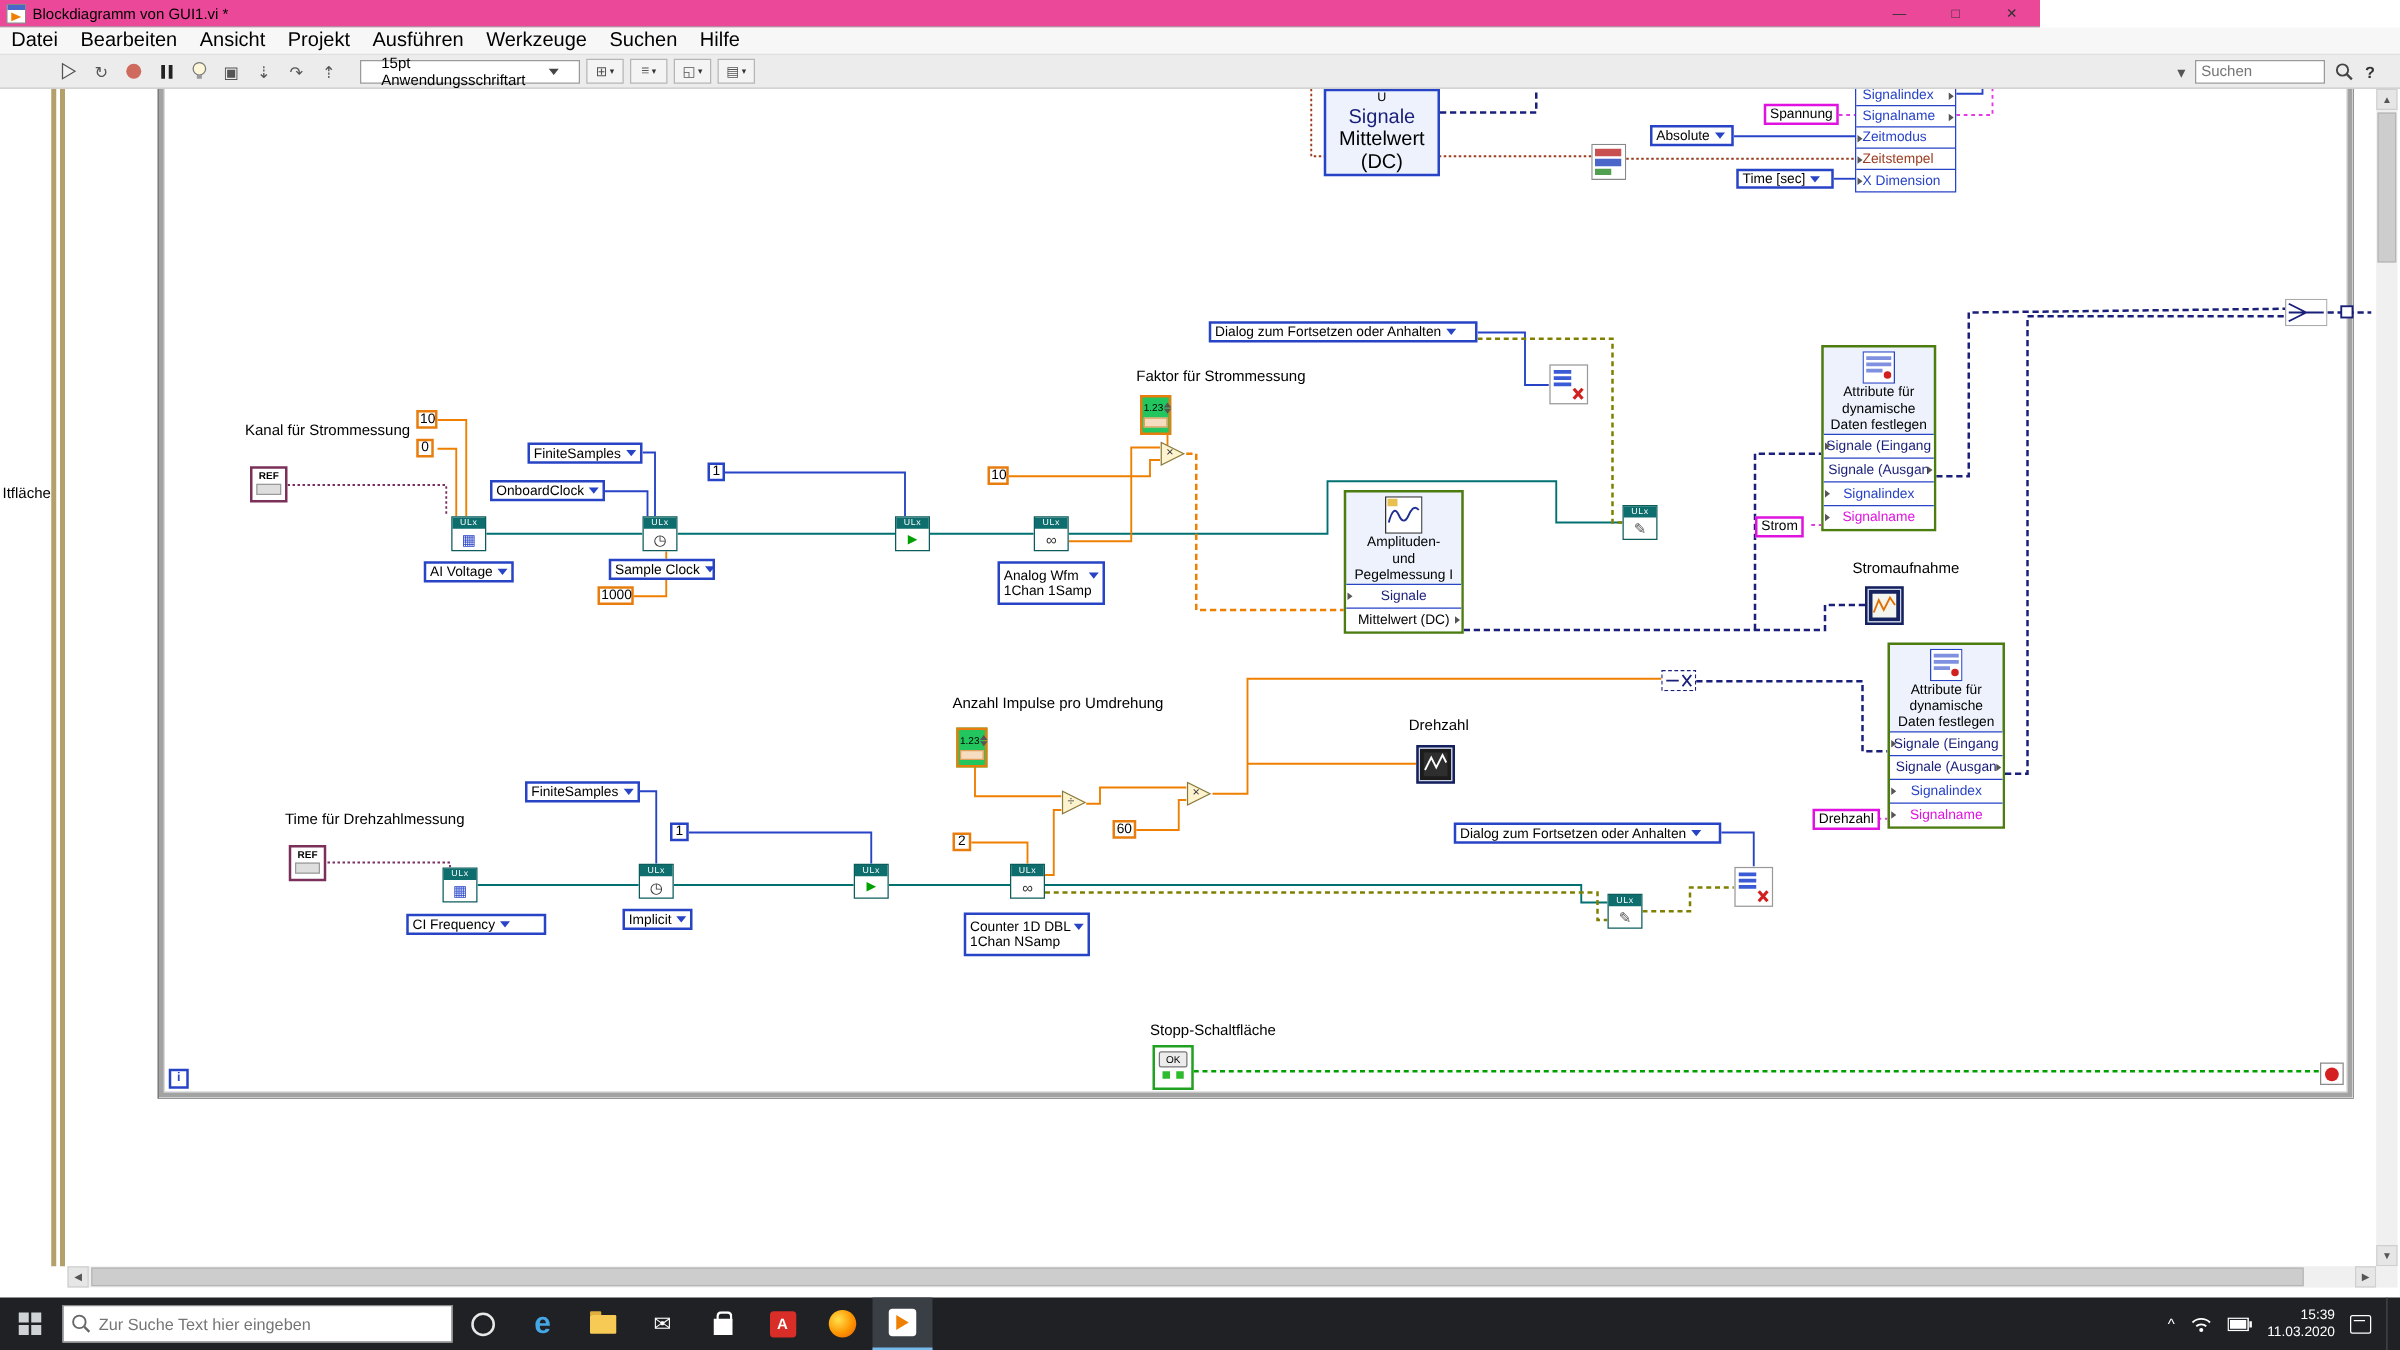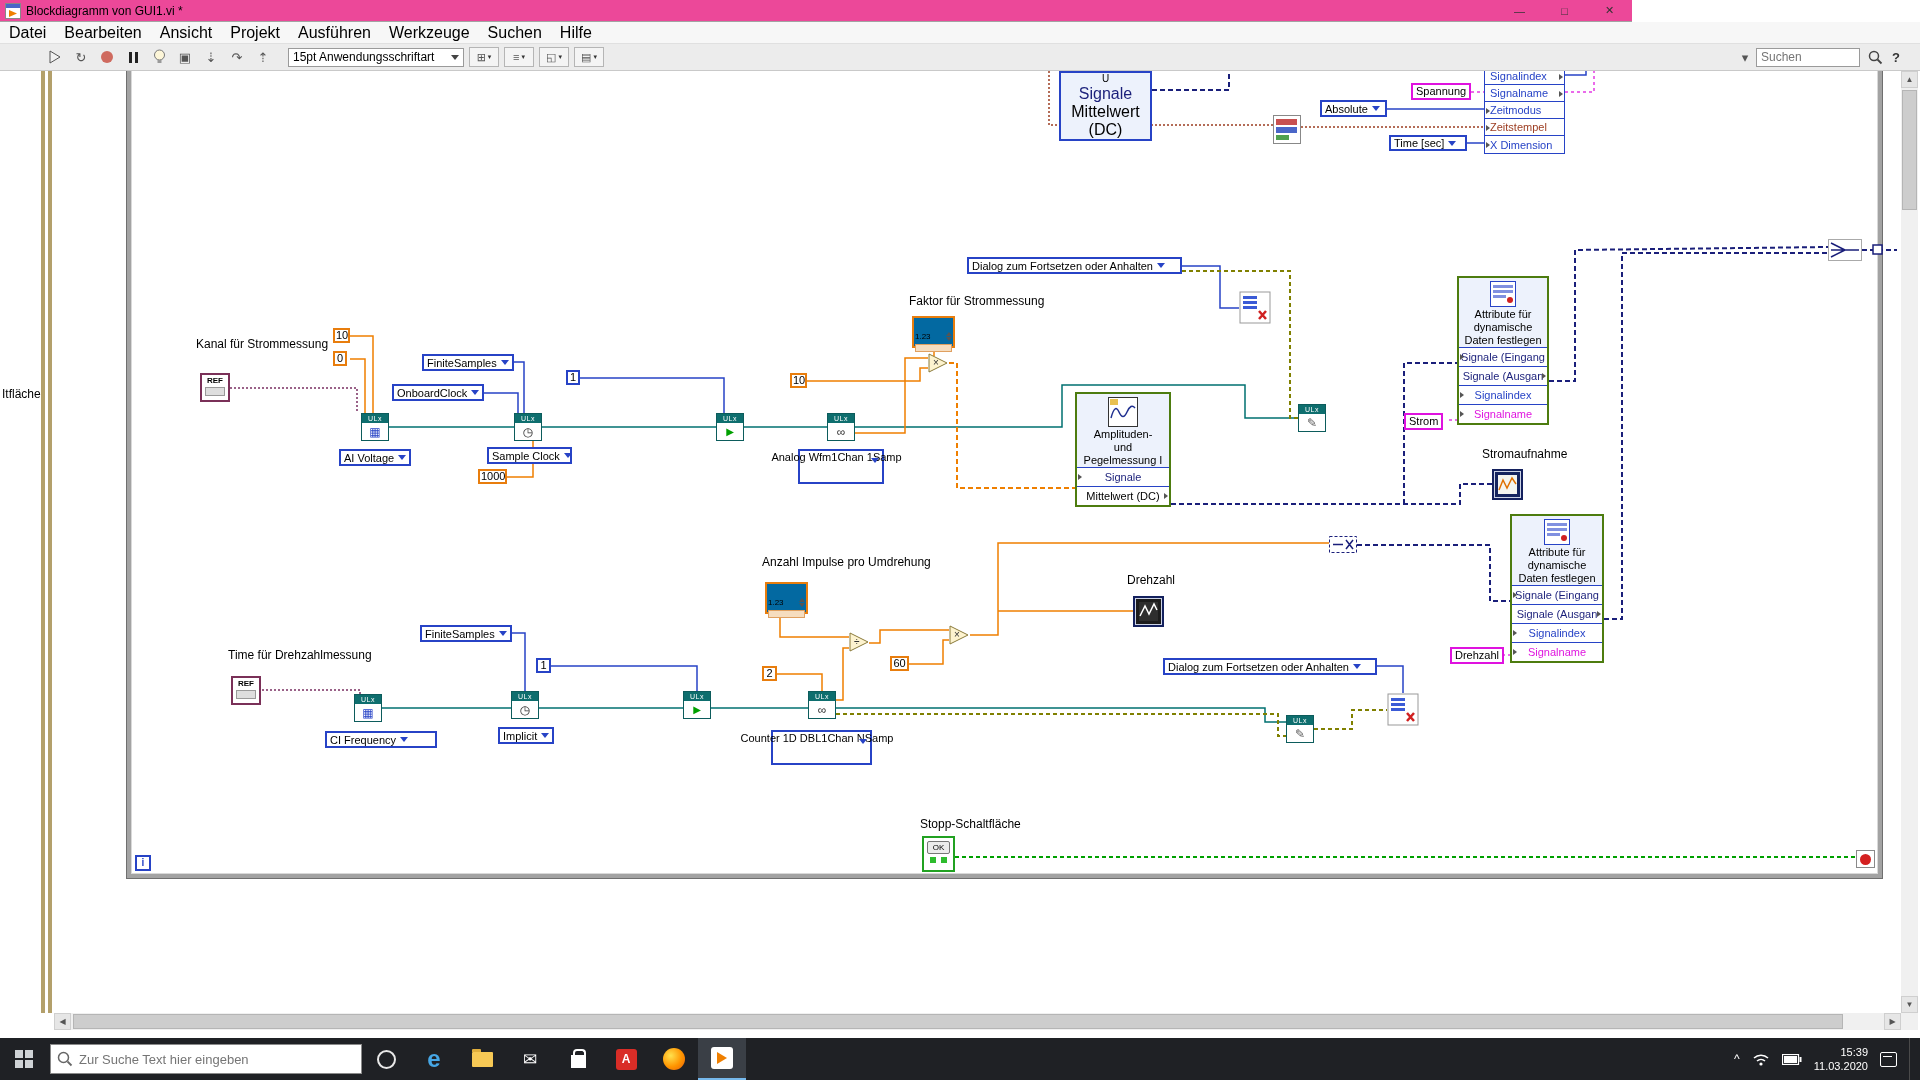--- a/index.html
+++ b/index.html
@@ -8,21 +8,21 @@
   .abs{position:absolute}
   
   .titlebar{left:0;top:0;width:1632px;height:22px;background:#ec4899;border-bottom:1px solid #a3a3a3;display:flex;align-items:center;z-index:40}
   .titlebar .ttl{font-size:12px;margin-left:8px}
   .winbtns{margin-left:auto;display:flex;height:100%}
   .winbtn{width:45px;height:100%;display:flex;align-items:center;justify-content:center;font-size:11px;color:#333}
   .menubar{left:0;top:22px;width:1920px;height:22px;background:#f7f7f7;border-bottom:1px solid #e0e0e0;display:flex;align-items:center;z-index:40;font-size:16px}
   .menuitem{padding:0 9px;line-height:21px}
   .toolbar{left:0;top:44px;width:1920px;height:27px;background:#ececec;border-bottom:1px solid #c9c9c9;display:flex;align-items:center;z-index:40}
   .tbico{width:22px;height:21px;display:flex;align-items:center;justify-content:center;font-size:13px;color:#555;margin-left:4px}
-  .fontring{margin-left:14px;width:176px;height:19px;background:#fff;border:1px solid #9a9a9a;font-size:12px;display:flex;align-items:center;padding:0 4px}
+  .fontring{margin-left:14px;width:176px;height:19px;background:#fff;border:1px solid #9a9a9a;font-size:12px;display:flex;align-items:center;padding:0 16px}
   .fontring .tri,.ring .tri{width:0;height:0;border-left:4px solid transparent;border-right:4px solid transparent;border-top:5px solid #444;margin-left:auto}
   .tbdd{width:30px;height:20px;border:1px solid #b5b5b5;background:#f4f4f4;display:flex;align-items:center;justify-content:center;font-size:11px;color:#555;margin-left:5px}
   .tbdd small{font-size:7px;margin-left:2px;color:#333}
   .tb-right{margin-left:auto;display:flex;align-items:center;margin-right:14px}
   .searchbox{width:104px;height:19px;border:1px solid #9a9a9a;background:#fff;font-size:12px;padding:0 4px;font-family:"Liberation Sans",sans-serif}
   .helpbtn{width:20px;height:20px;display:flex;align-items:center;justify-content:center;font-weight:bold;color:#333;font-size:13px}
   
   .tanstrip{width:4px;background:#b3a06b;top:71px;height:942px;z-index:1}
   .leftpartial{font-size:12px;color:#000;z-index:1}
   .loop{left:127px;top:40px;width:1755px;height:838px;border:4px solid #a3a3a3;box-shadow:0 0 0 1px #6f6f6f, inset 0 0 0 1px #d9d9d9;z-index:1}
@@ -35,33 +35,33 @@
   .wn{stroke:#1a1f7a;stroke-width:2;stroke-dasharray:5 3}
   .we{stroke:#808000;stroke-width:2;stroke-dasharray:4 3}
   .wg{stroke:#00a000;stroke-width:2;stroke-dasharray:4 3}
   .wm{stroke:#e43ae4;stroke-dasharray:3 3}
   .wr{stroke:#7a2f62;stroke-dasharray:2 2}
   .wts{stroke:#9c3c20;stroke-dasharray:2 2}
   
   .node{position:absolute;z-index:3}
   .ring{background:#fff;border:2px solid #2743c6;font-size:11px;display:flex;align-items:center;padding:0 3px;white-space:nowrap;line-height:12px}
   .ring .tri{border-top-color:#2743c6;margin-left:4px}
-  .ring2{flex-direction:row;align-items:flex-start;justify-content:center;padding-right:12px}
+  .ring2{flex-direction:column;align-items:flex-start;justify-content:center;padding-right:12px}
   .ring2 .tri{position:absolute;right:3px;top:7px}
   .cst{background:#fff;border:2px solid #e87d0d;font-size:11px;text-align:center;line-height:11px;padding:0 1px}
   .cstb{border-color:#2743c6}
   .flabel{font-size:12px;white-space:nowrap;z-index:3}
   .mlabel{background:#fff;border:2px solid #df12df;font-size:11px;line-height:13px;padding:0 3px;white-space:nowrap}
   .ulx{width:28px;height:28px;border:1px solid #0c5c5c;background:#fff;display:flex;flex-direction:column}
   .ulx .band{background:#0e6e6e;color:#fff;font-size:7px;line-height:9px;height:9px;text-align:center;letter-spacing:.5px}
   .ulx .glyph{flex:1;display:flex;align-items:center;justify-content:center;font-size:12px;line-height:1}
   .ref{width:30px;height:29px;border:2px solid #7a3058;background:#fff;text-align:center}
   .ref .rt{font-size:8px;font-weight:bold;line-height:11px}
   .ref .rb{margin:1px auto 0;width:20px;height:9px;background:#dedede;border:1px solid #9a9a9a}
-  .numctl{width:43px;height:32px;border:2px solid #e87d0d;background:#0369a1;padding:14px 1px}
+  .numctl{width:25px;height:32px;border:2px solid #e87d0d;background:#22c55e;padding:4px 1px}
   .numctl .nrow{display:flex;align-items:center;justify-content:space-between}
   .numctl .nval{font-size:8px}
   .spin{display:flex;flex-direction:column;gap:1px}
   .spin b{width:0;height:0;border-left:3px solid transparent;border-right:3px solid transparent}
   .spin .up{border-bottom:4px solid #555}
   .spin .dn{border-top:4px solid #555}
   .numctl .nbase{margin-top:3px;height:8px;background:#f6ddbf;border:1px solid #e0a060}
   .prop{width:81px;border:1px solid #2743c6;background:#fff}
   .prow{height:17px;border-bottom:1px solid #2743c6;font-size:11px;display:flex;align-items:center;padding:0 5px;position:relative;white-space:nowrap;overflow:hidden}
   .prow:last-child{border-bottom:none}

